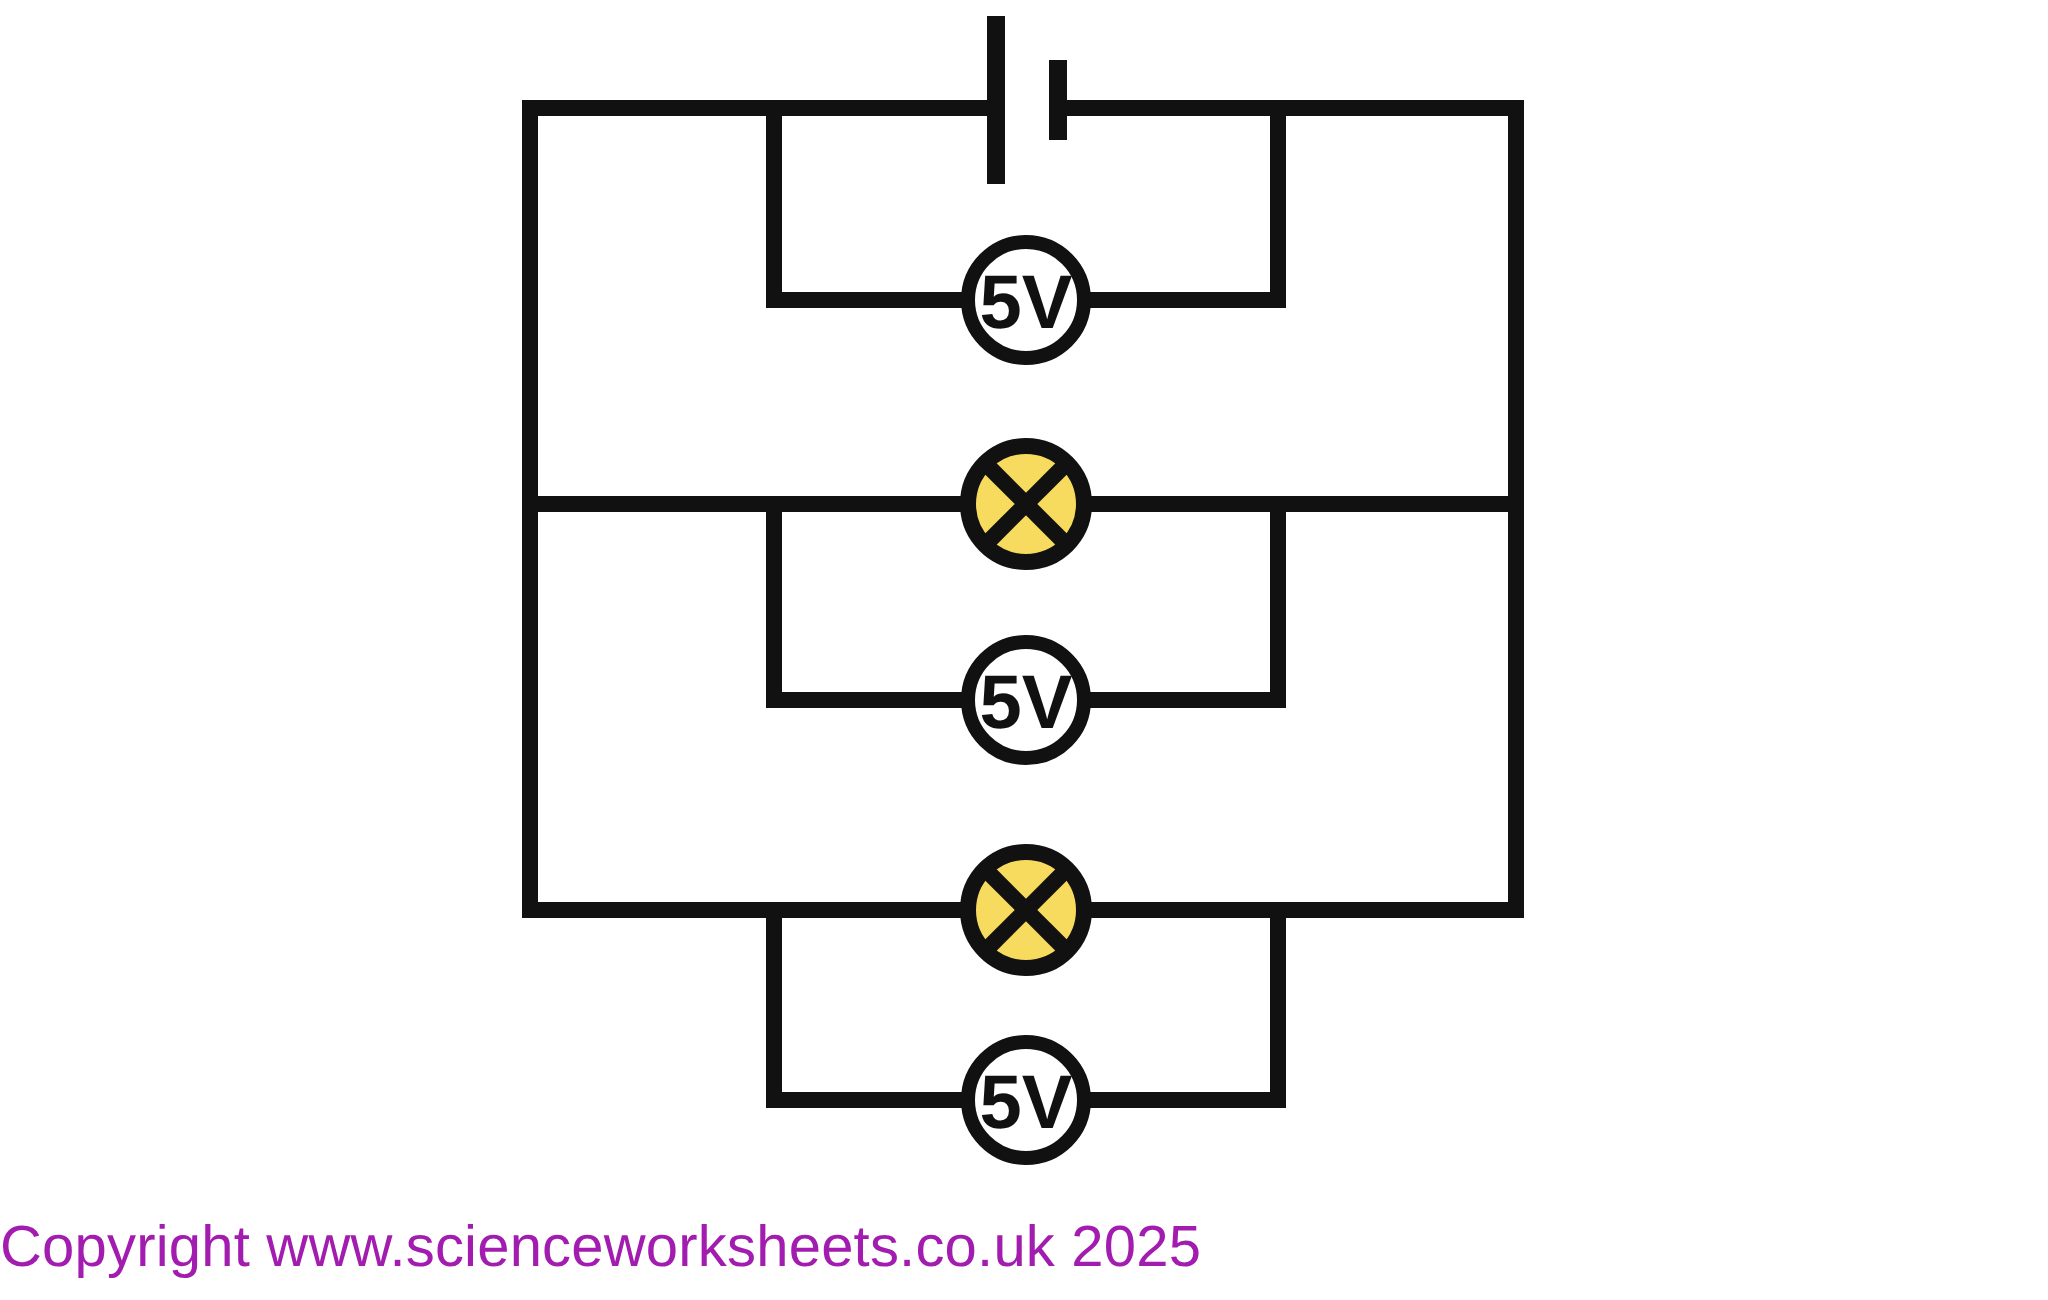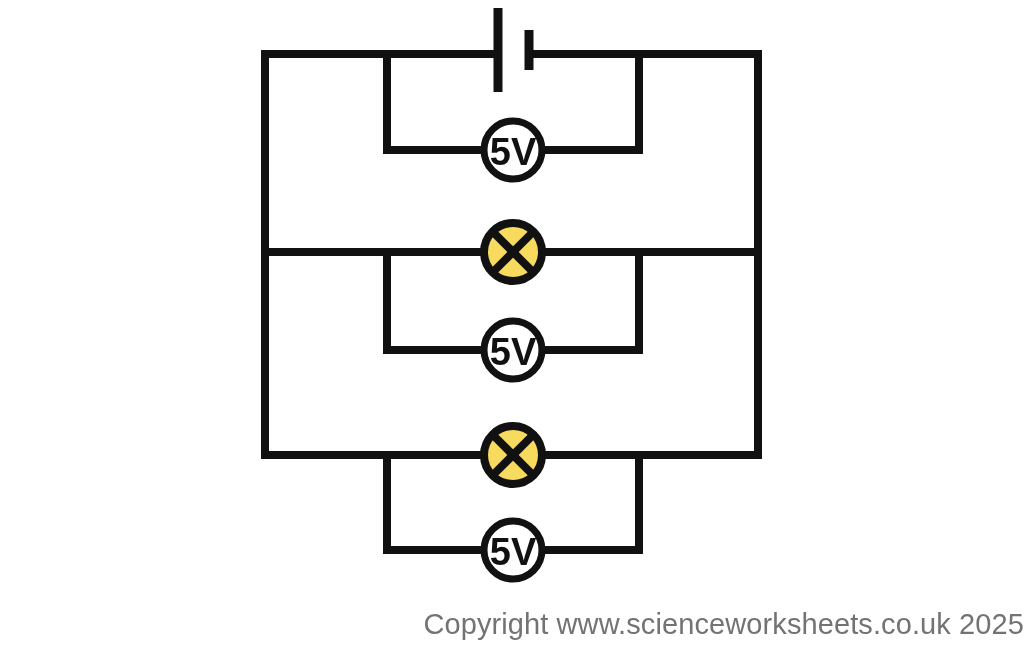--- a/index.html
+++ b/index.html
@@ -53,24 +53,24 @@
     font-size: 38px;
     fill: #111111;
     text-anchor: middle;
     dominant-baseline: central;
   }
   #copyright-line {
     position: absolute;
     left: 0;
     top: 608;
     width: 1024px;
-    text-align: right;
+    text-align: left;
     font-family: "Liberation Sans", sans-serif;
     font-size: 29px;
-    color: #737373;
+    color: #a21caf;
     letter-spacing: 0.1px;
     white-space: nowrap;
   }
 </style>
 </head>
 <body>
 
 <div id="canvas-wrap">
 
   <svg id="circuit-svg" width="1024" height="650" viewBox="0 0 1024 650">

